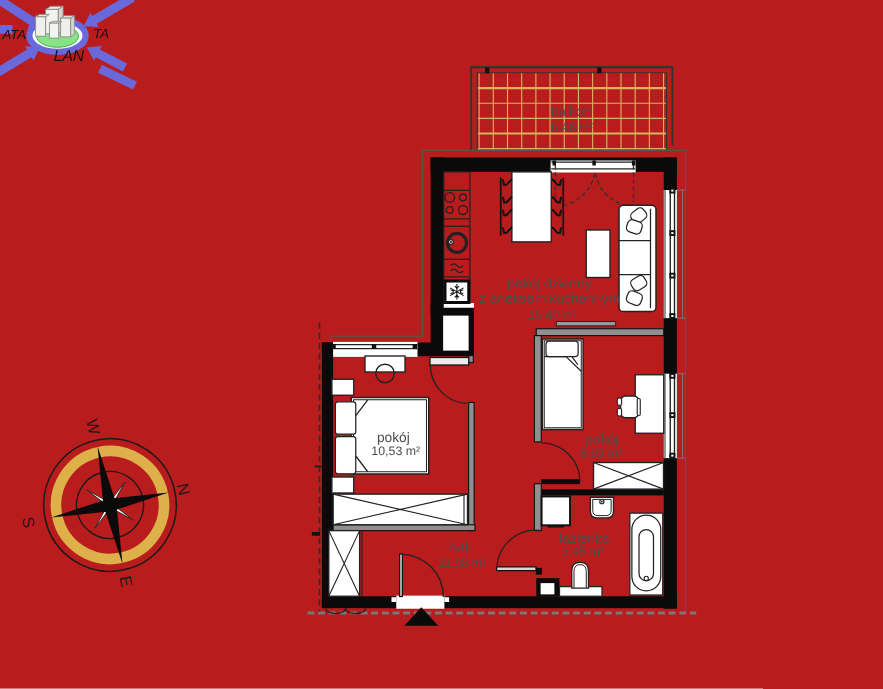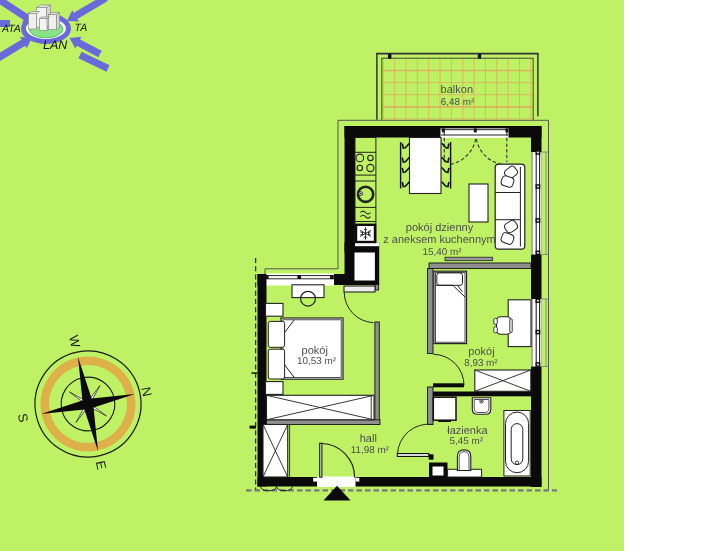--- a/index.html
+++ b/index.html
@@ -1,16 +1,16 @@
 <!DOCTYPE html>
 <html><head>
 <meta charset="utf-8">
 <style>
   html,body{margin:0;padding:0;background:#fff;}
-  #c{position:relative;width:624px;height:551px;background:#bef264;overflow:hidden;
+  #c{position:relative;width:706px;height:551px;background:#b91c1c;overflow:hidden;
      font-family:"Liberation Sans", sans-serif;}
   svg{position:absolute;top:0;left:0;}
   text{font-family:"Liberation Sans", sans-serif;text-rendering:geometricPrecision;-webkit-font-smoothing:antialiased;}
 </style>
 </head>
 <body>
 <div id="c">
 <svg width="706" height="551" viewBox="0 0 706 551">
 
 <g id="logo">

